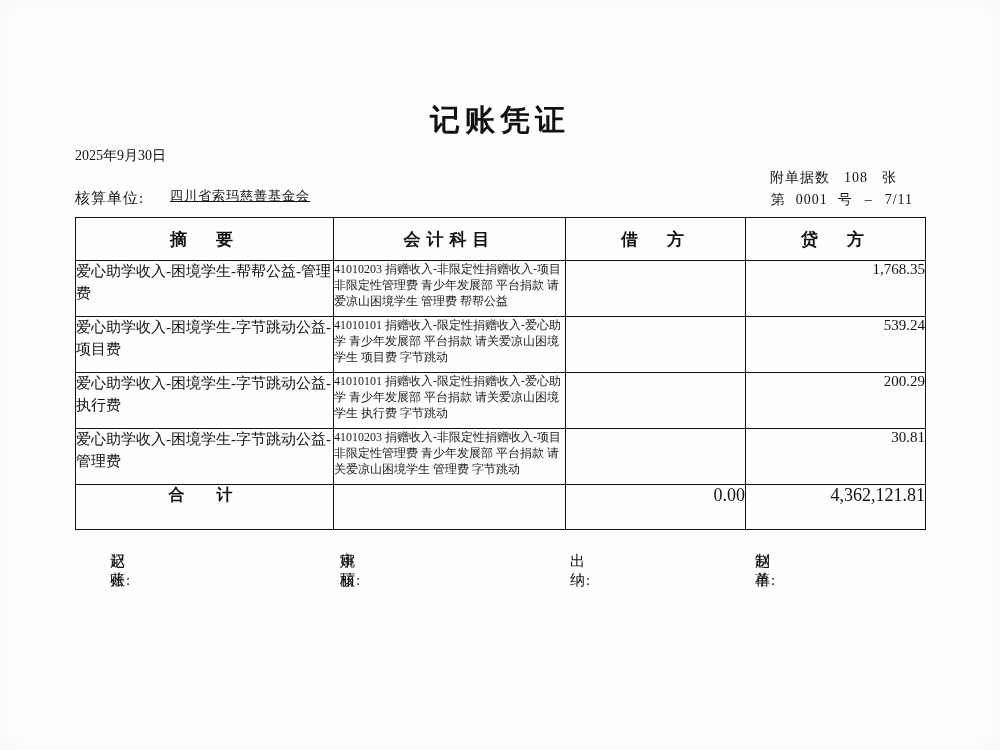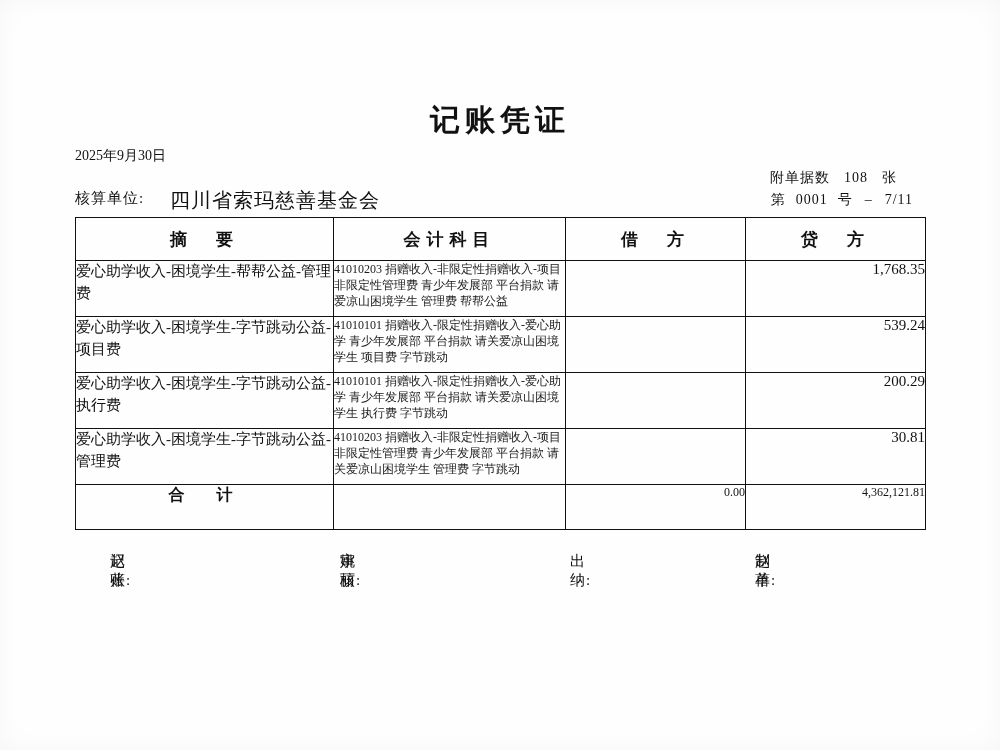--- a/index.html
+++ b/index.html
@@ -60,22 +60,23 @@
   .unit-label {
     position: absolute;
     left: 0;
     top: 20px;
     letter-spacing: 1px;
   }
   .unit-value {
     position: absolute;
     left: 95px;
     top: 18px;
-    font-size: 20px;
-    letter-spacing: 1px;
+    font-size: 13px;
+    letter-spacing: 1px;
+    text-decoration: underline;
   }
   .attach-line {
     position: absolute;
     right: 28px;
     top: 0px;
     font-size: 14px;
     letter-spacing: 1px;
     white-space: nowrap;
   }
   .attach-line .num { margin: 8px 14px; }
@@ -140,21 +141,21 @@
     text-align: center;
     font-size: 16px;
     font-weight: bold;
     letter-spacing: 8px;
     vertical-align: middle;
     padding-left: 6px;
   }
   td.total-blank { }
   td.total-amount {
     text-align: right;
-    font-size: 12px;
+    font-size: 18px;
     vertical-align: middle;
     padding: 0 12px 0 6px;
   }
 
   .footer {
     position: relative;
     height: 34px;
     margin-top: 10px;
     font-size: 15px;
   }

